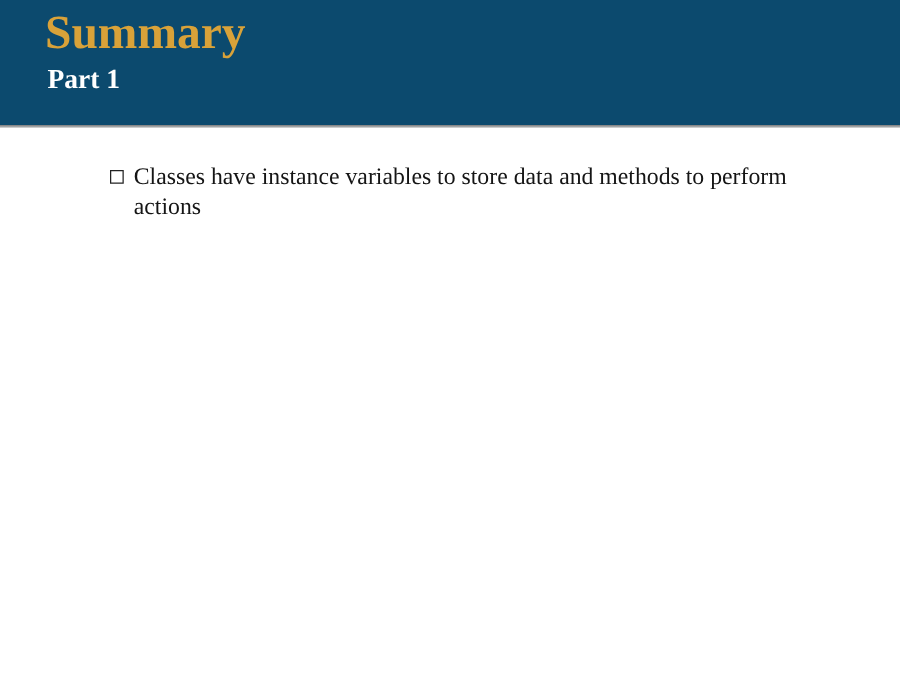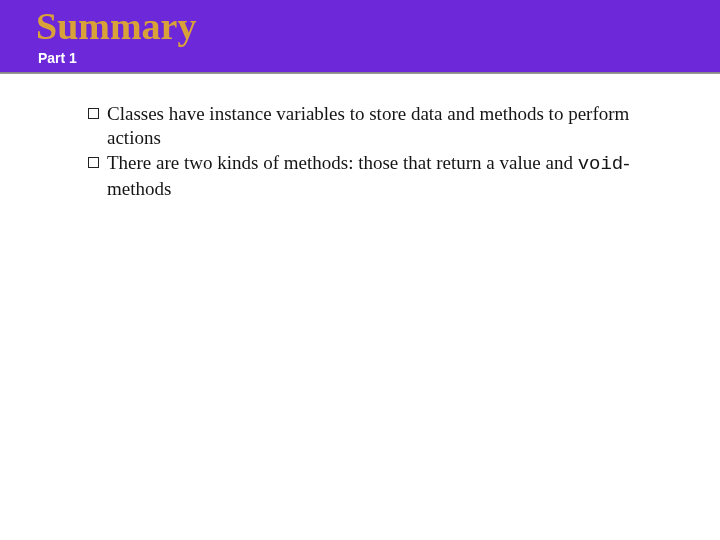--- a/index.html
+++ b/index.html
@@ -5,38 +5,38 @@
   html, body {
     margin: 0;
     padding: 0;
     width: 720px;
     height: 540px;
     background: #ffffff;
     font-family: Georgia, 'Times New Roman', serif;
     overflow: hidden;
   }
   .header {
-    background: #6d28d9;
-    padding: 6px 36px 4px 36px;
+    background: #0c4a6e;
+    padding: 6px 36px 22px 36px;
     border-bottom: 1px solid #888;
   }
   .title {
     color: #d9a239;
     font-size: 38px;
     font-weight: bold;
     margin: 0;
     line-height: 1.1;
     font-family: Georgia, serif;
   }
   .subtitle {
     color: #ffffff;
-    font-size: 14px;
+    font-size: 22px;
     font-weight: bold;
     margin: 2px 0 2px 2px;
-    font-family: Liberation Sans, sans-serif;
+    font-family: Liberation Serif, serif;
   }
   .divider {
     height: 1px;
     background: #999;
     margin: 0;
   }
   .content {
     padding: 28px 52px 0 52px;
     color: #151515;
     font-size: 19px;
@@ -74,19 +74,15 @@
 <div class="divider"></div>
 
 <div class="content">
 
   <div class="bullet">
     <span class="marker"></span>
     <span class="btext"><span>Classes have instance variables to store data and methods to perform actions</span><code class="mono"></code><span></span></span>
   </div>
 
 
-  <div class="bullet">
-    <span class="marker"></span>
-    <span class="btext"><span>There are two kinds of methods: those that return a value and </span><code class="mono">void</code><span>-methods</span></span>
-  </div>
 
 
 </div>
 
 </body></html>

